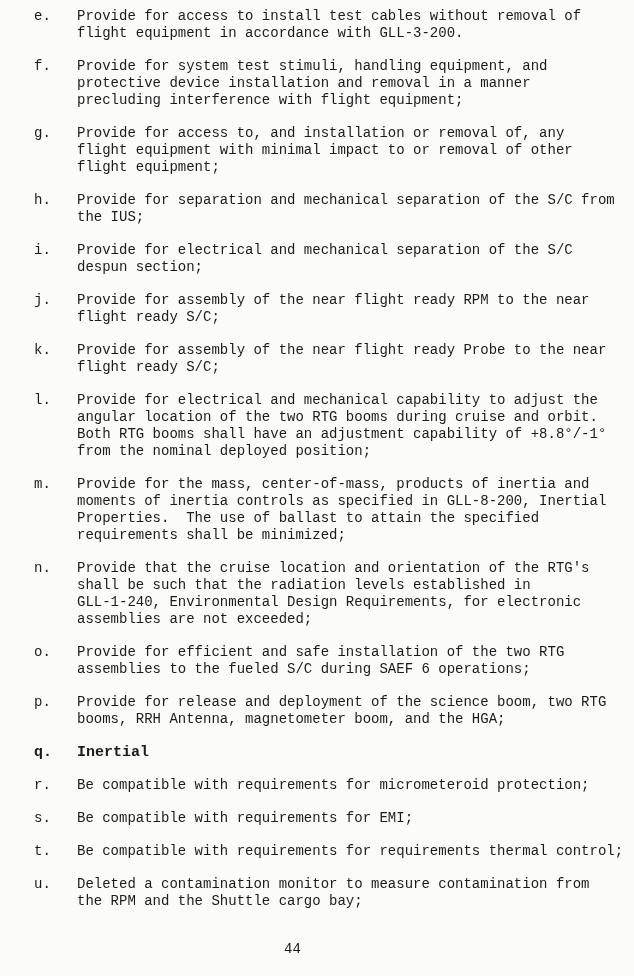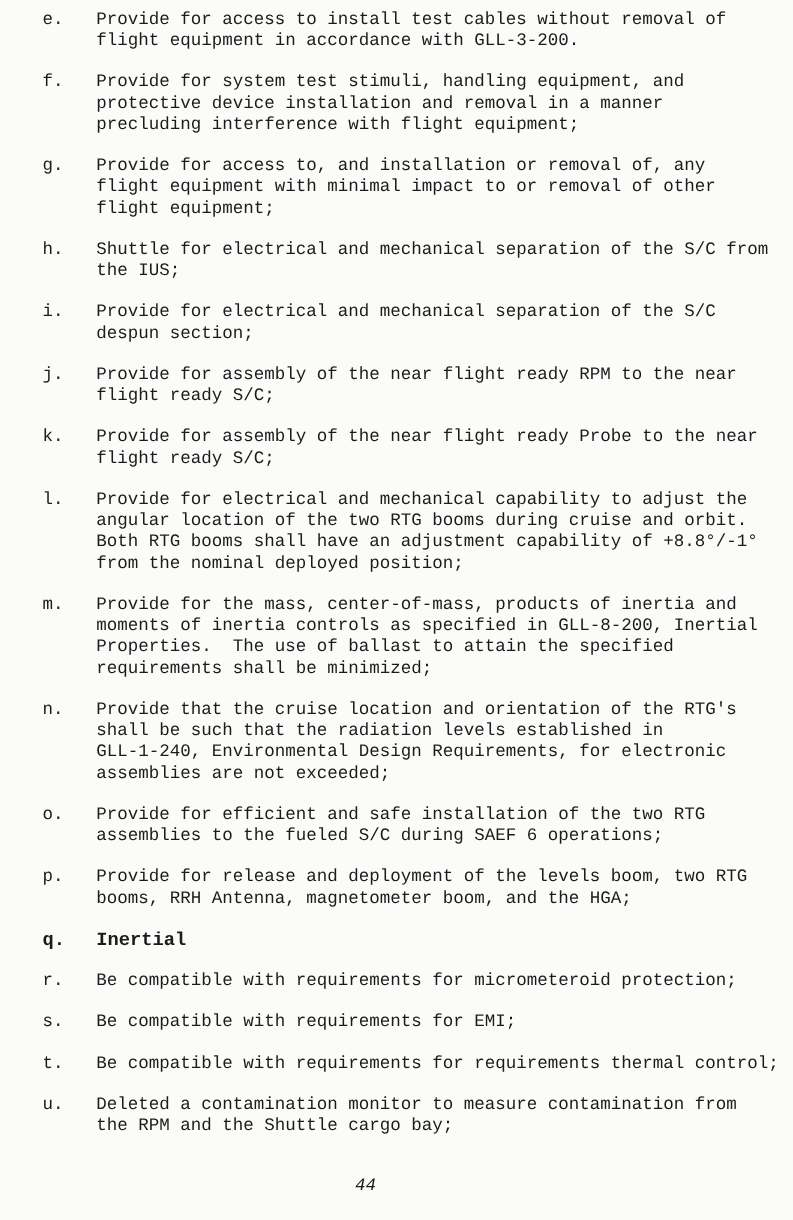--- a/index.html
+++ b/index.html
@@ -37,21 +37,20 @@
     padding-right: 4px;
   }
   .item.emphasis {
     font-weight: bold;
     font-size: 15px;
   }
   .page-number {
     position: absolute;
     left: 284px;
     top: 941px;
-    font-style: italic;
   }
 </style>
 </head>
 <body>
 
 <div class="page">
   <div class="items">
   <div class="item">
     <span class="item-label">e.</span>
     <span class="item-text">Provide for access to install test cables without removal of
@@ -67,21 +66,21 @@
 
   <div class="item">
     <span class="item-label">g.</span>
     <span class="item-text">Provide for access to, and installation or removal of, any
 flight equipment with minimal impact to or removal of other
 flight equipment;</span>
   </div>
 
   <div class="item">
     <span class="item-label">h.</span>
-    <span class="item-text">Shuttle for electrical and mechanical separation of the S/C from
+    <span class="item-text">Provide for separation and mechanical separation of the S/C from
 the IUS;</span>
   </div>
 
   <div class="item">
     <span class="item-label">i.</span>
     <span class="item-text">Provide for electrical and mechanical separation of the S/C
 despun section;</span>
   </div>
 
   <div class="item">
@@ -121,21 +120,21 @@
   </div>
 
   <div class="item">
     <span class="item-label">o.</span>
     <span class="item-text">Provide for efficient and safe installation of the two RTG
 assemblies to the fueled S/C during SAEF 6 operations;</span>
   </div>
 
   <div class="item">
     <span class="item-label">p.</span>
-    <span class="item-text">Provide for release and deployment of the levels boom, two RTG
+    <span class="item-text">Provide for release and deployment of the science boom, two RTG
 booms, RRH Antenna, magnetometer boom, and the HGA;</span>
   </div>
 
   <div class="item emphasis">
     <span class="item-label">q.</span>
     <span class="item-text">Inertial</span>
   </div>
 
   <div class="item">
     <span class="item-label">r.</span>

